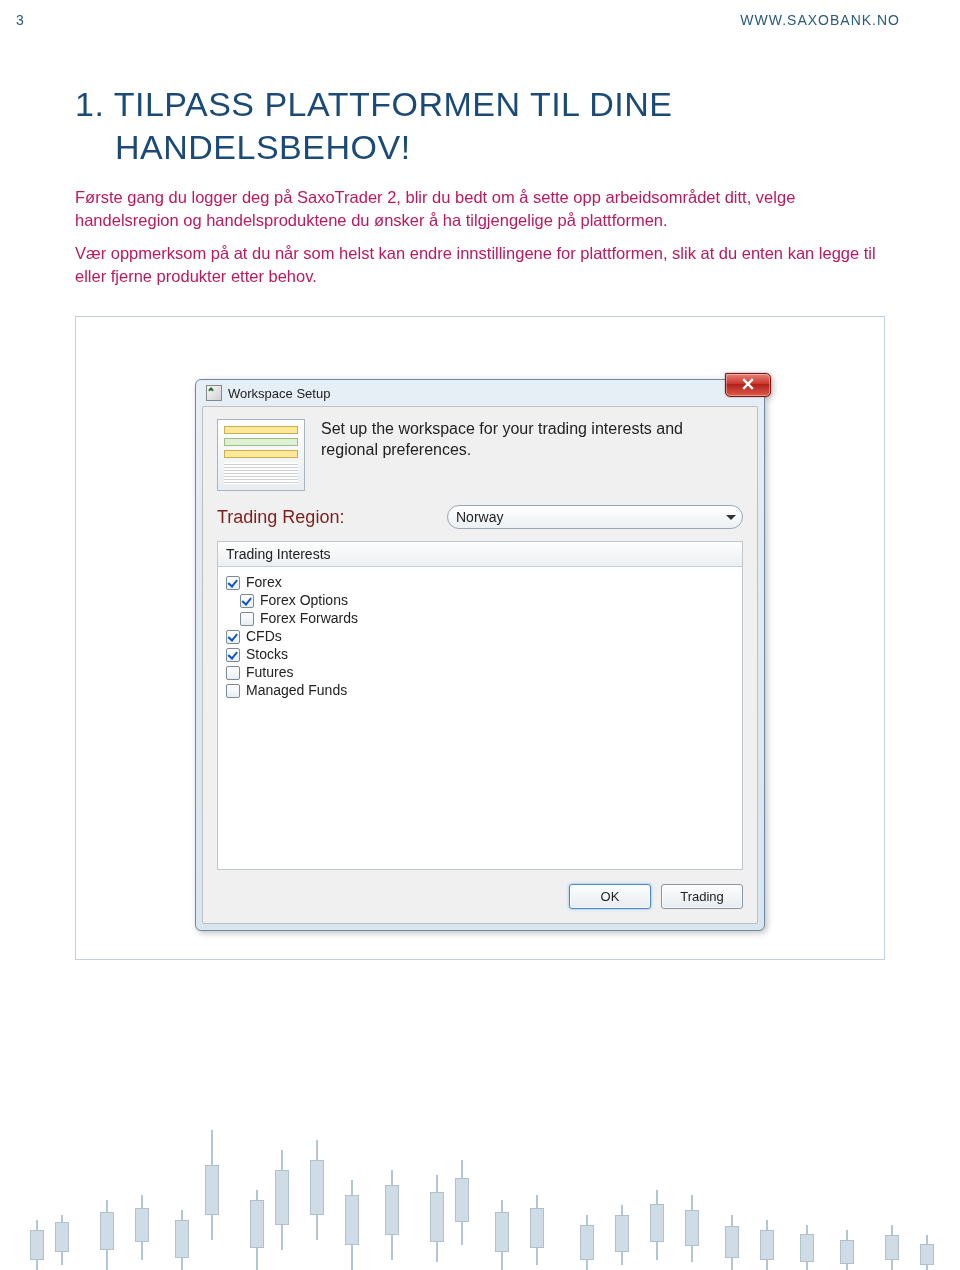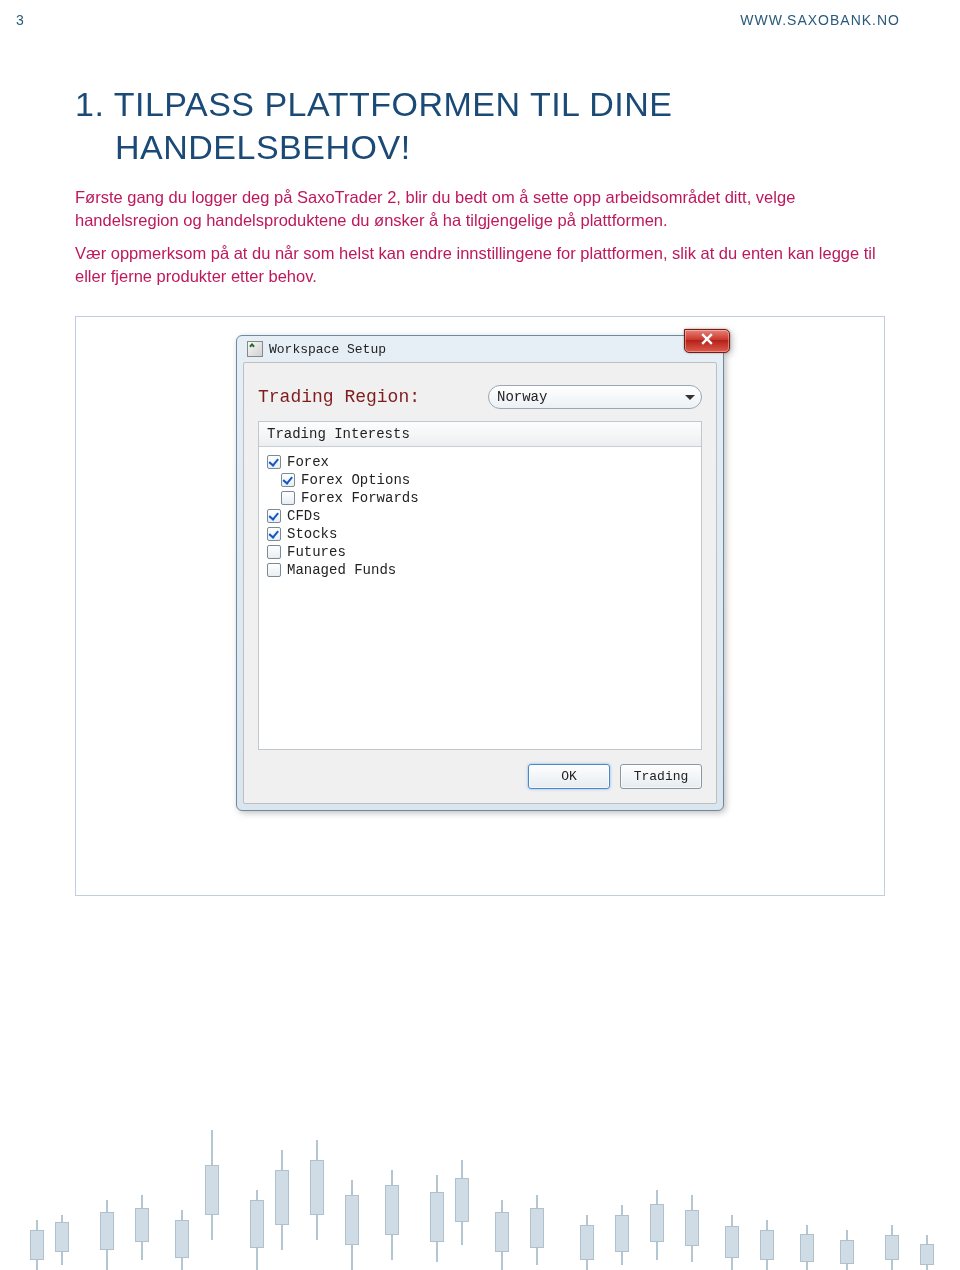--- a/index.html
+++ b/index.html
@@ -44,26 +44,27 @@
     border: 1px solid #bfcfe0;
     padding: 18px 60px 28px 60px;
     min-height: 580px;
     display: flex;
     align-items: flex-start;
     justify-content: center;
   }
 
   
   .dialog {
-    width: 488px;
+    width: 570px;
     position: relative;
-    font-family: Liberation Mono, monospace;
+    font-family: Liberation Sans, sans-serif;
     font-size: 13px;
     color: #222;
     filter: drop-shadow(2px 2px 3px rgba(0,0,0,0.25));
+    margin-top: 44px;
   }
   .dlg-outer {
     border: 1px solid #6e8aa0;
     border-radius: 6px;
     background: linear-gradient(#e6eef6, #d9e5ef);
     padding: 6px;
     padding-top: 2px;
   }
   .dlg-titlebar {
     display: flex;
@@ -158,21 +159,21 @@
     background: linear-gradient(#fdfdfd,#eceff2);
     border-bottom: 1px solid #c8ced3;
     padding: 4px 8px;
     font-size: 14px;
   }
   .group-body {
     padding: 6px 8px 170px 8px;
   }
   .chk-row {
     display:flex;
-    align-items:center;
+    align-items:flex-end;
     gap: 6px;
     padding: 1px 0;
     font-size: 14px;
   }
   .chk-row.indent { padding-left: 14px; }
   .chk {
     width: 14px; height: 14px;
     border: 1px solid #7a8a96;
     border-radius: 2px;
     background: linear-gradient(#ffffff,#e8eef3);
@@ -263,20 +264,29 @@
               <path d="M1 1 L9 9 M9 1 L1 9" stroke="#fff" stroke-width="2" fill="none"></path>
             </svg>
         </span>
       </div>
       <div class="dlg-outer">
         <div class="dlg-titlebar">
           <span class="dlg-title-icon"></span>
           <span class="dlg-title-text">Workspace Setup</span>
         </div>
         <div class="dlg-body">
+          <div class="intro-row">
+            <div class="thumb">
+              <div class="row r1"></div>
+                <div class="row r2"></div>
+                <div class="row r3"></div>
+                <div class="grid"></div>
+            </div>
+            <div class="intro-text">Set up the workspace for your trading interests and regional preferences.</div>
+          </div>
 
           <div class="form-row">
             <label>Trading Region:</label>
             <div class="combo">
               <span>Norway</span>
               <span class="chev"></span>
             </div>
           </div>
 
           <div class="group">

